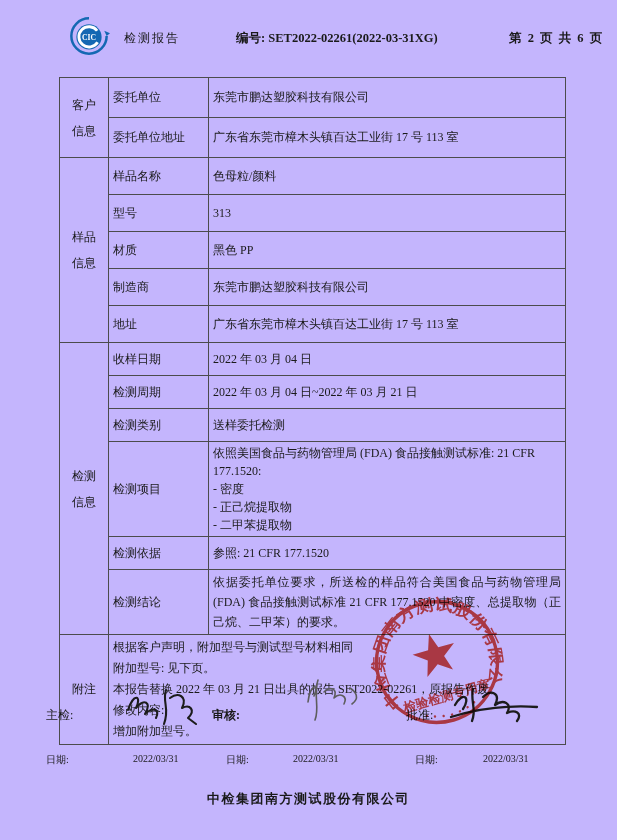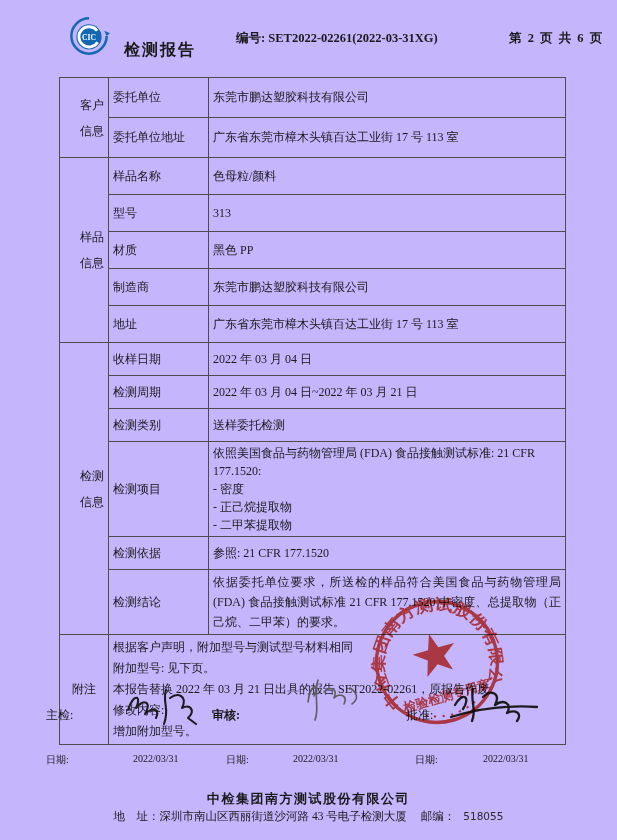--- a/index.html
+++ b/index.html
@@ -4,33 +4,33 @@
 <style>
   html,body{margin:0;padding:0;background:#e8e8e8;}
   .page{
     position:relative; width:617px; height:840px; margin:0 auto;
     background:#c4b5fd; overflow:hidden;
     font-family:"Liberation Serif","DejaVu Serif",serif; color:#1a1a1a;
   }
   
   .hdr{position:absolute; top:0; left:0; width:100%; height:64px;}
   .logo{position:absolute; left:68px; top:15px; width:42px; height:42px;}
-  .hdr-title{position:absolute; left:124px; top:30px; font-size:16px; font-weight:bold; letter-spacing:2px;margin-top:10px;}
+  .hdr-title{position:absolute; left:124px; top:30px; font-size:12px; font-weight:normal; letter-spacing:2px;}
   .hdr-no{position:absolute; left:236px; top:30px; font-size:12.5px; font-weight:bold;}
   .hdr-page{position:absolute; left:468px; top:30px; font-size:12.5px; font-weight:bold; letter-spacing:1.5px;margin-left:41px;}
   
   table.rpt{
     position:absolute; left:59px; top:77px; width:507px;
     border-collapse:collapse; table-layout:fixed;
   }
   table.rpt td{
     border:1px solid #4c4c4c; font-size:12px; vertical-align:middle;
     padding:2px 4px; overflow:hidden;
   }
-  td.sec{ text-align:right; padding:0; }
+  td.sec{ text-align:center; padding:0; }
   td.sec span{ display:block; line-height:26px; }
   td.sech{ text-align:center; }
   td.fl{ padding-left:9px; }
   td.fv{ padding-left:13px; }
   tr.h35 td{ height:35px; }
   tr.h32 td{ height:32px; }
   tr.h28 td{ height:28px; }
   .ln{ display:block; line-height:18px; }
   td.items{ padding-top:6px; padding-bottom:6px; }
   td.concl{ line-height:20px; padding-top:4px; padding-bottom:4px; padding-right:8px; text-align:justify; }
@@ -210,17 +210,14 @@
         <circle cx="52" cy="125" r="1.3"></circle>
         <circle cx="61" cy="127" r="1.3"></circle>
       <circle cx="70" cy="128" r="1.3"></circle>
         <circle cx="79" cy="127" r="1.3"></circle>
         <circle cx="88" cy="125" r="1.3"></circle>
       <circle cx="96" cy="122" r="1.3"></circle>
     </g>
   </svg>
 
   <div class="ftr-co">中检集团南方测试股份有限公司</div>
-  <div class="ftr-line ftr-addr">
-    <span>地　址：</span><span>深圳市南山区西丽街道沙河路 43 号电子检测大厦</span><span class="gap"></span><span>邮编：</span><span class="gap-sm"></span><span class="zip">518055</span>
-  </div>
 
 </div>
 
 </body></html>

